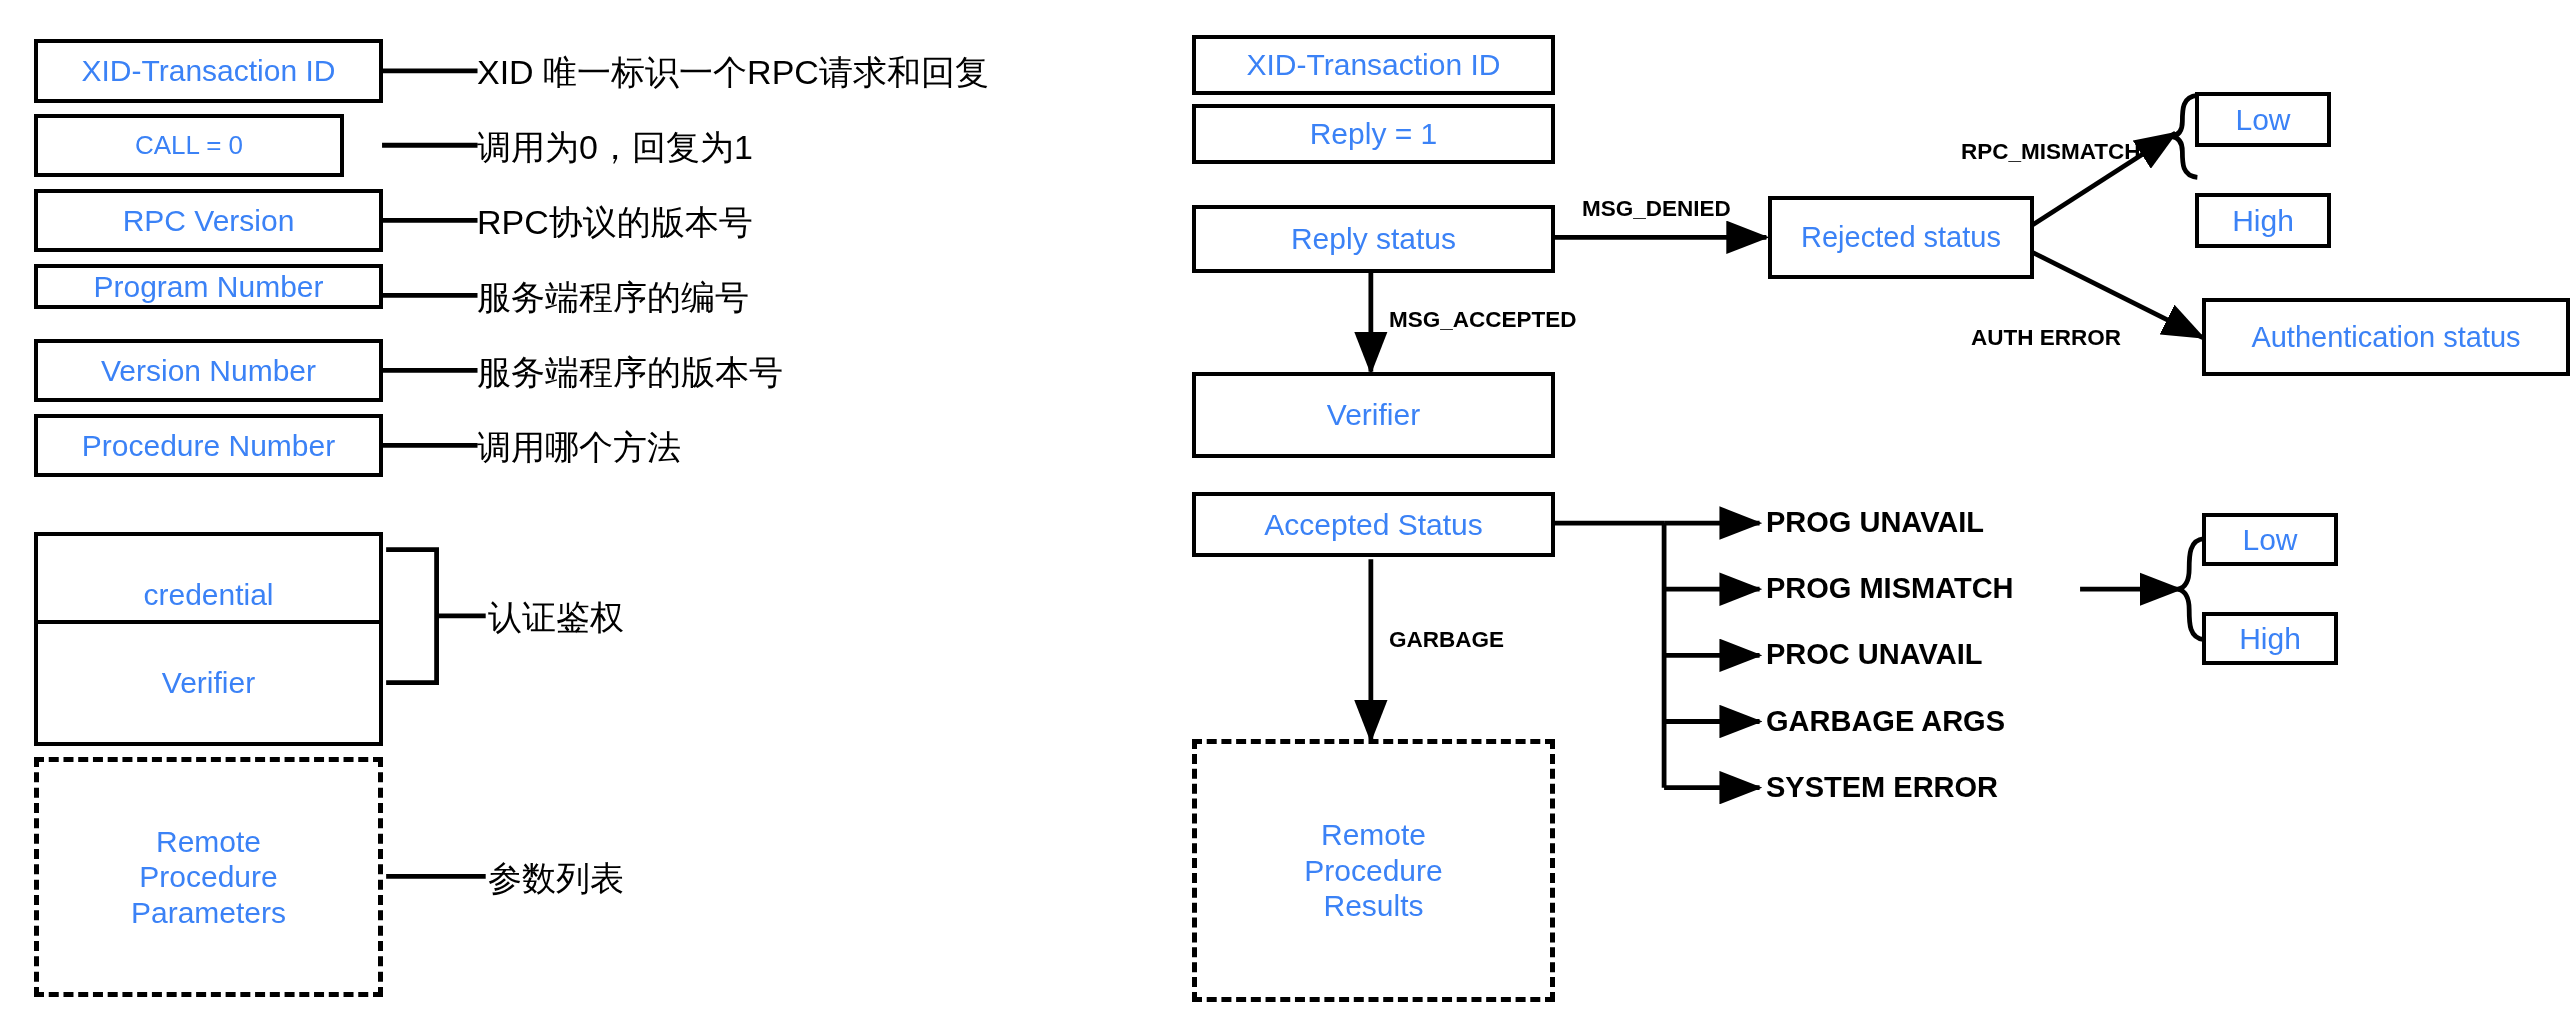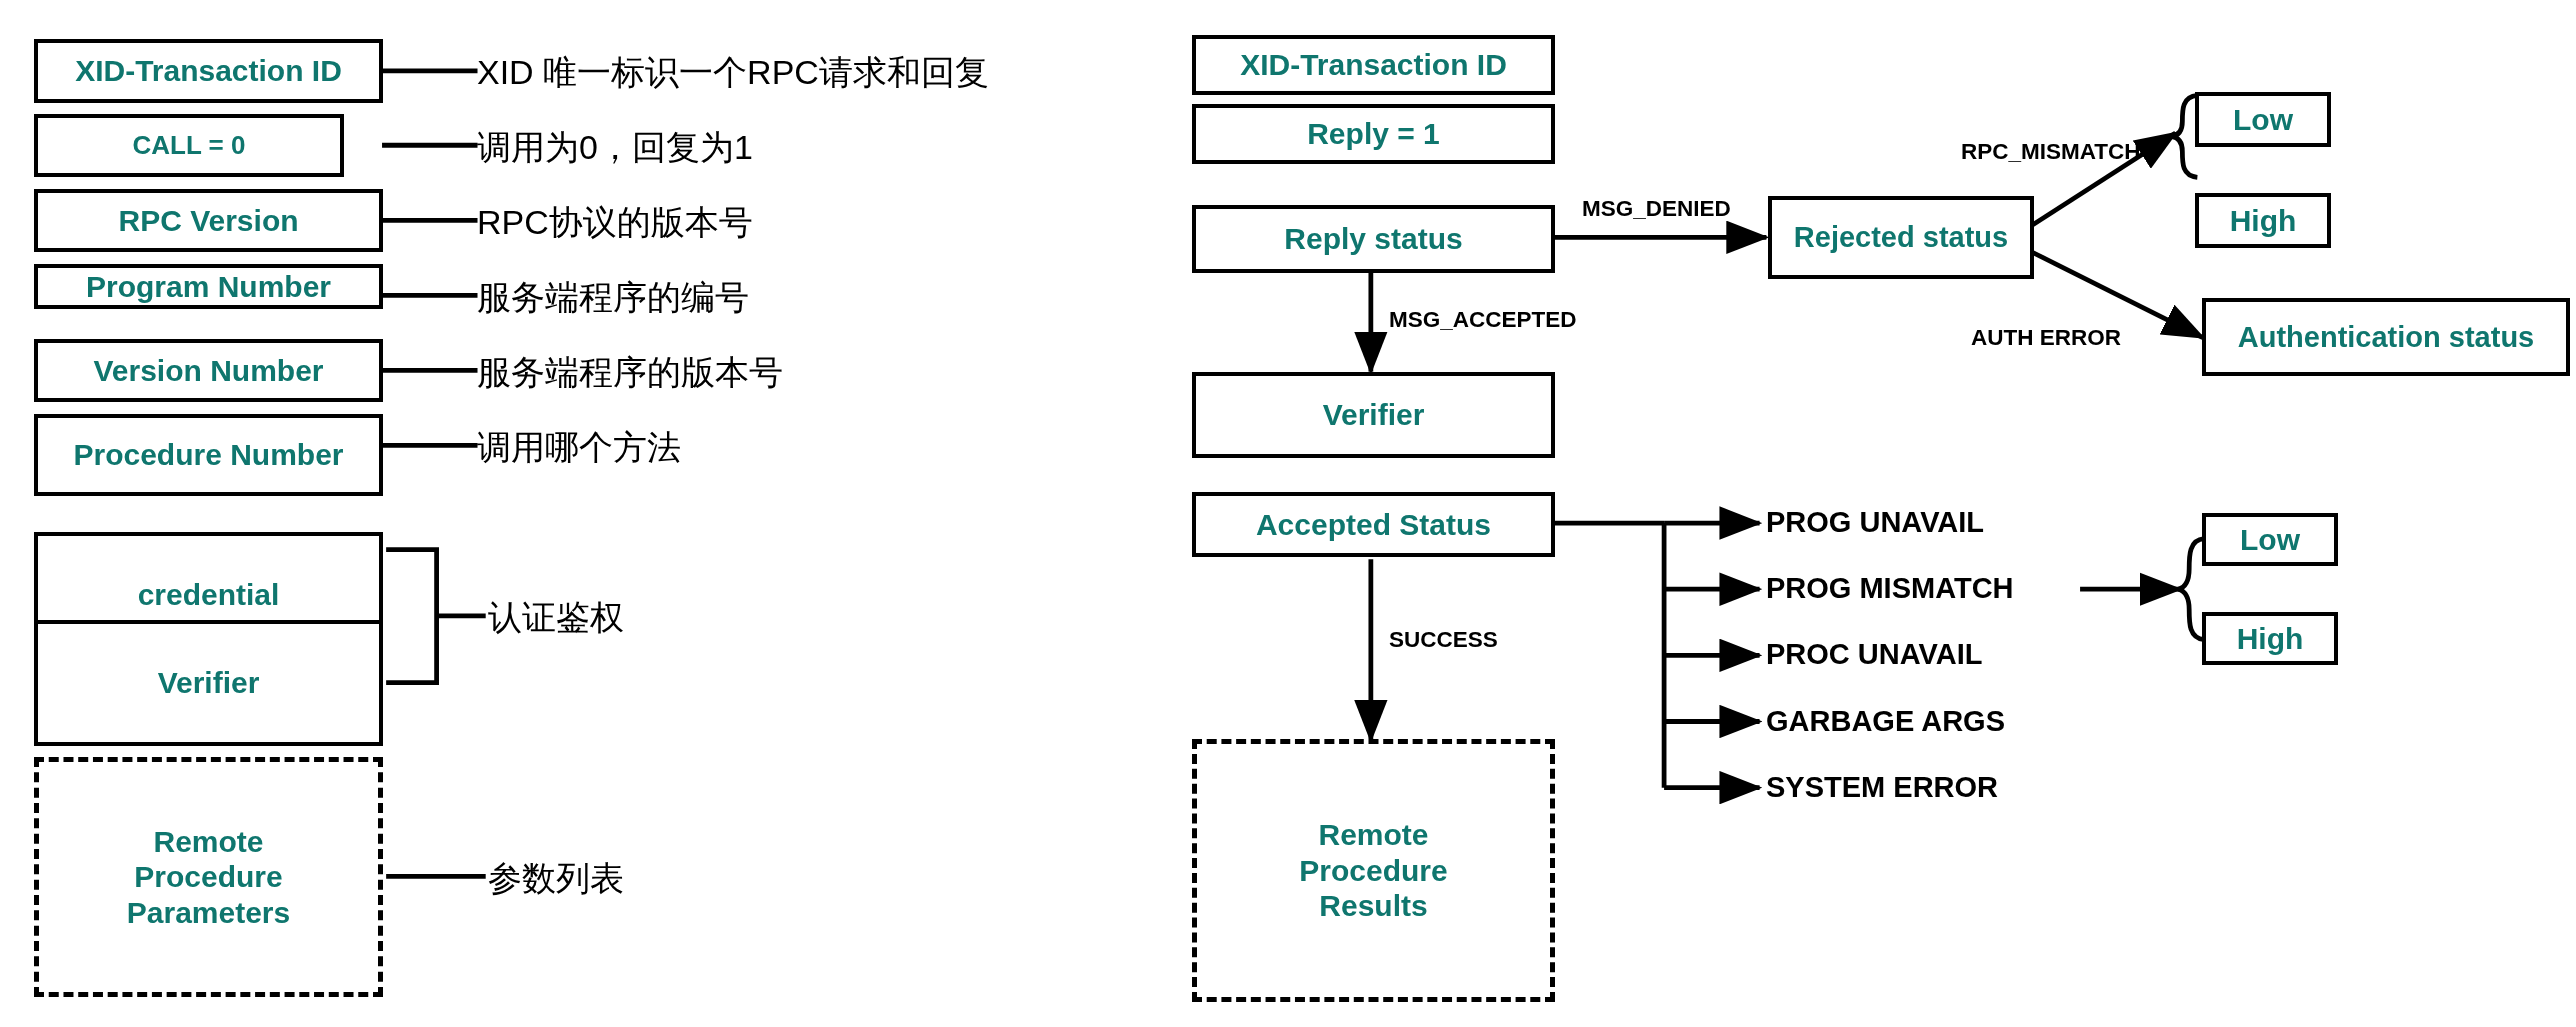--- a/index.html
+++ b/index.html
@@ -24,23 +24,23 @@
   }
   .box {
     position: absolute;
     box-sizing: border-box;
     border: 4.8px solid #000000;
     background: #ffffff;
     display: flex;
     align-items: center;
     justify-content: center;
     text-align: center;
-    color: #0f766e;
+    color: #3b82f6;
     font-family: "Liberation Sans", sans-serif;
-    font-weight: 700;
+    font-weight: 400;
     line-height: 1.18;
     white-space: pre-line;
   }
   .box.dashed {
     border-style: dashed;
     border-width: 5.5px;
   }
   .box.thin {
     border-width: 4.1px;
   }
@@ -146,21 +146,21 @@
   <div class="box" style="left:34px; top:39px; width:349px; height:64px; font-size:30px;">XID-Transaction ID</div>
 
   <div class="box" style="left:34px; top:114px; width:310px; height:63px; font-size:26px;">CALL = 0</div>
 
   <div class="box" style="left:34px; top:189px; width:349px; height:63px; font-size:30px;">RPC Version</div>
 
   <div class="box" style="left:34px; top:264px; width:349px; height:45px; font-size:30px;">Program Number</div>
 
   <div class="box" style="left:34px; top:339px; width:349px; height:63px; font-size:30px;">Version Number</div>
 
-  <div class="box" style="left:34px; top:414px; width:349px; height:82px; font-size:30px;">Procedure Number</div>
+  <div class="box" style="left:34px; top:414px; width:349px; height:63px; font-size:30px;">Procedure Number</div>
 
   <div class="box" style="left:34px; top:488px; width:349px; height:126px; font-size:30px;margin-top:44px;">credential</div>
 
   <div class="box" style="left:34px; top:620px; width:349px; height:126px; font-size:30px;">Verifier</div>
 
   <div class="box dashed" style="left:34px; top:757px; width:349px; height:240px; font-size:30px;">Remote
 Procedure
 Parameters</div>
 
   <div class="lbl cn" style="left:477px; top:50px; font-size:34px;">XID 唯一标识一个RPC请求和回复</div>
@@ -206,21 +206,21 @@
   <div class="box thin" style="left:2202px; top:612px; width:136px; height:53px; font-size:30px;">High</div>
 
   <div class="lbl bold" style="left:1582px; top:196px; font-size:22.5px;">MSG_DENIED</div>
 
   <div class="lbl bold" style="left:1389px; top:307px; font-size:22.5px;">MSG_ACCEPTED</div>
 
   <div class="lbl bold" style="left:1961px; top:139px; font-size:22.5px;">RPC_MISMATCH</div>
 
   <div class="lbl bold" style="left:1971px; top:325px; font-size:22.5px;">AUTH ERROR</div>
 
-  <div class="lbl bold" style="left:1389px; top:627px; font-size:22.5px;">SUCCESS</div>
+  <div class="lbl bold" style="left:1389px; top:627px; font-size:22.5px;">GARBAGE</div>
 
   <div class="lbl errcode" style="left:1766px; top:506px; font-size:29px;">PROG UNAVAIL</div>
 
   <div class="lbl errcode" style="left:1766px; top:572px; font-size:29px;">PROG MISMATCH</div>
 
   <div class="lbl errcode" style="left:1766px; top:638px; font-size:29px;">PROC UNAVAIL</div>
 
   <div class="lbl errcode" style="left:1766px; top:705px; font-size:29px;">GARBAGE ARGS</div>
 
   <div class="lbl errcode" style="left:1766px; top:771px; font-size:29px;">SYSTEM ERROR</div>

